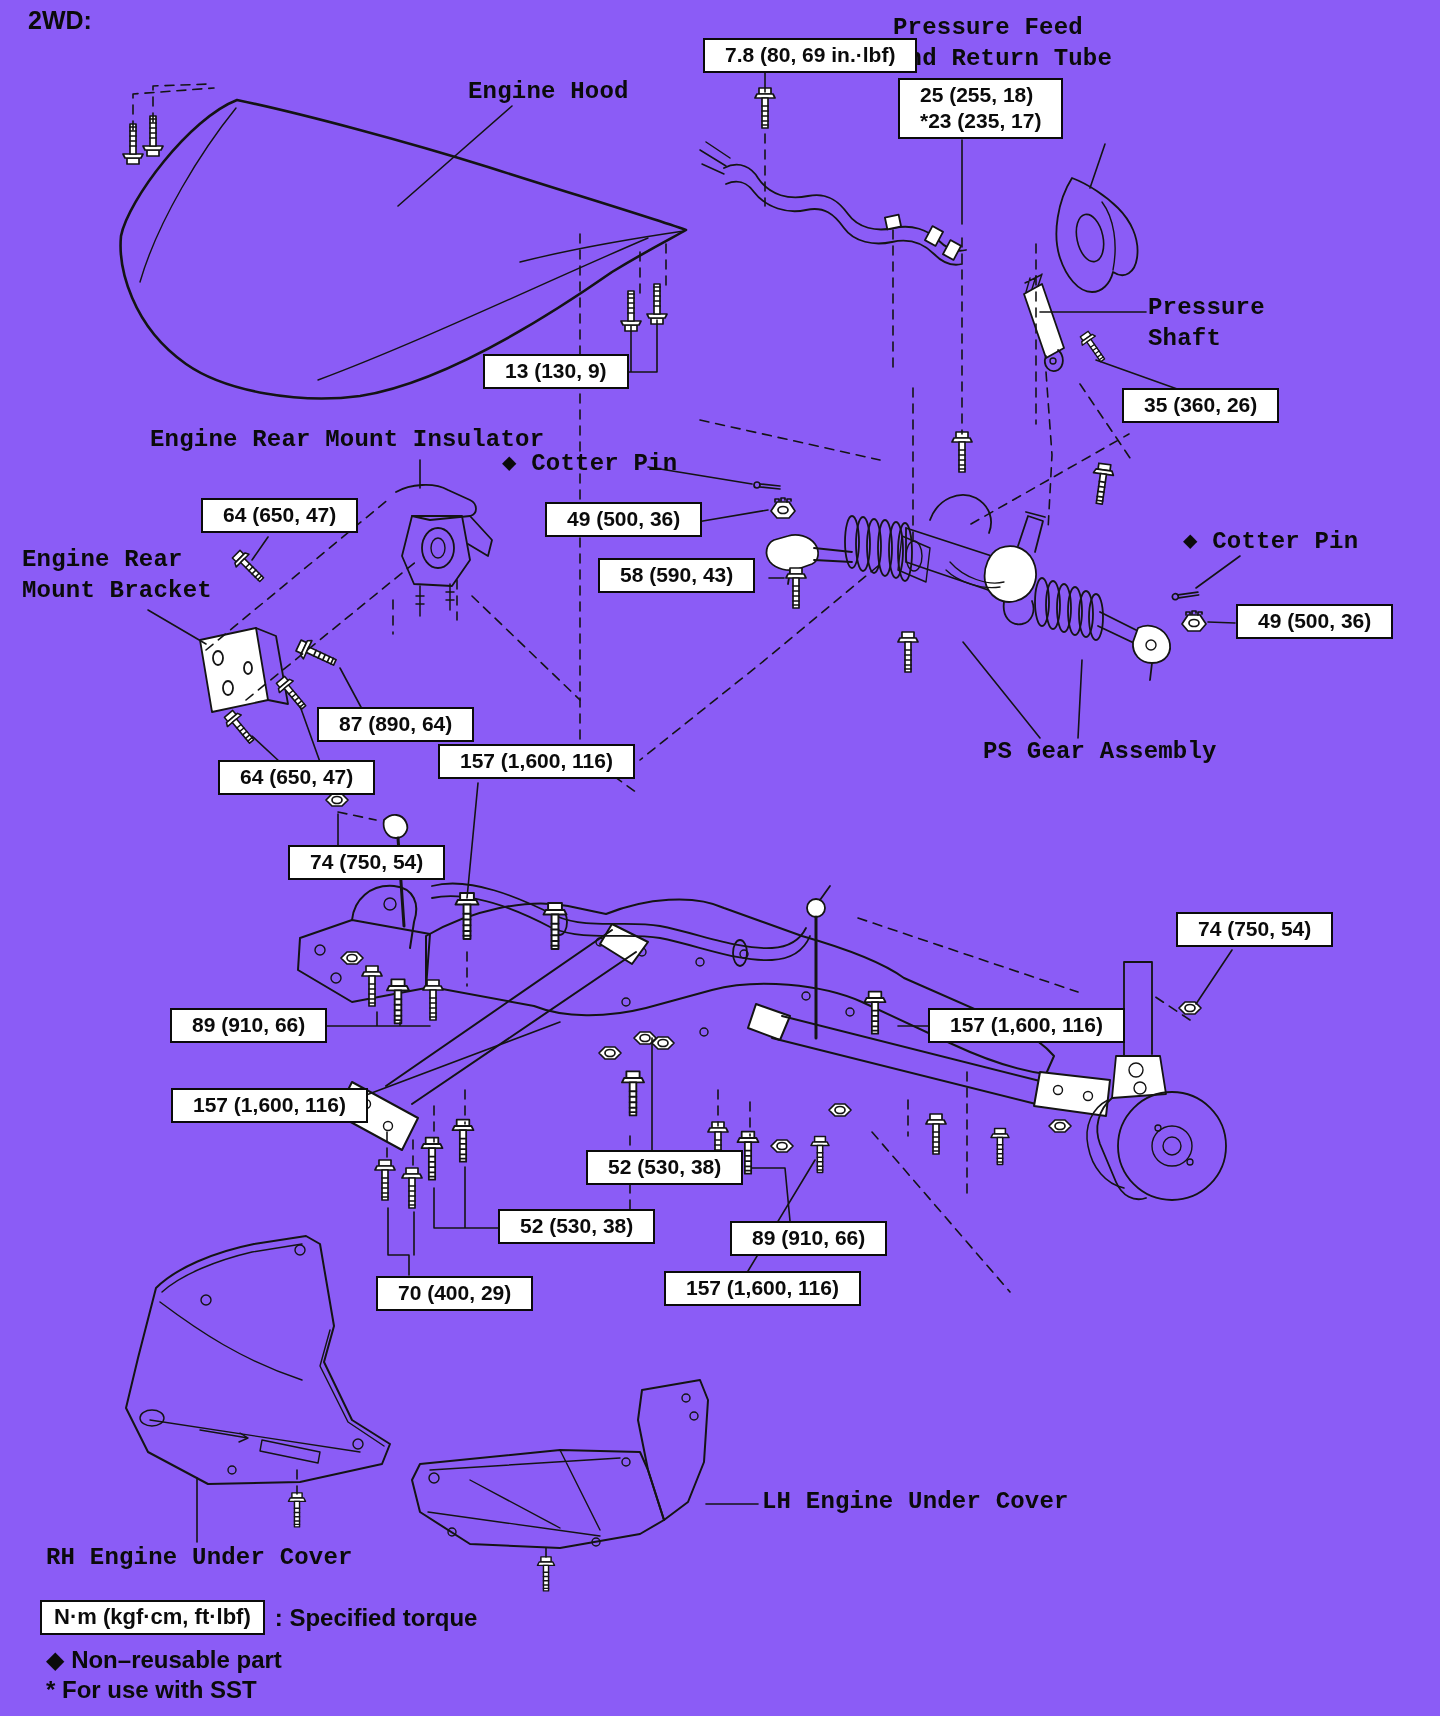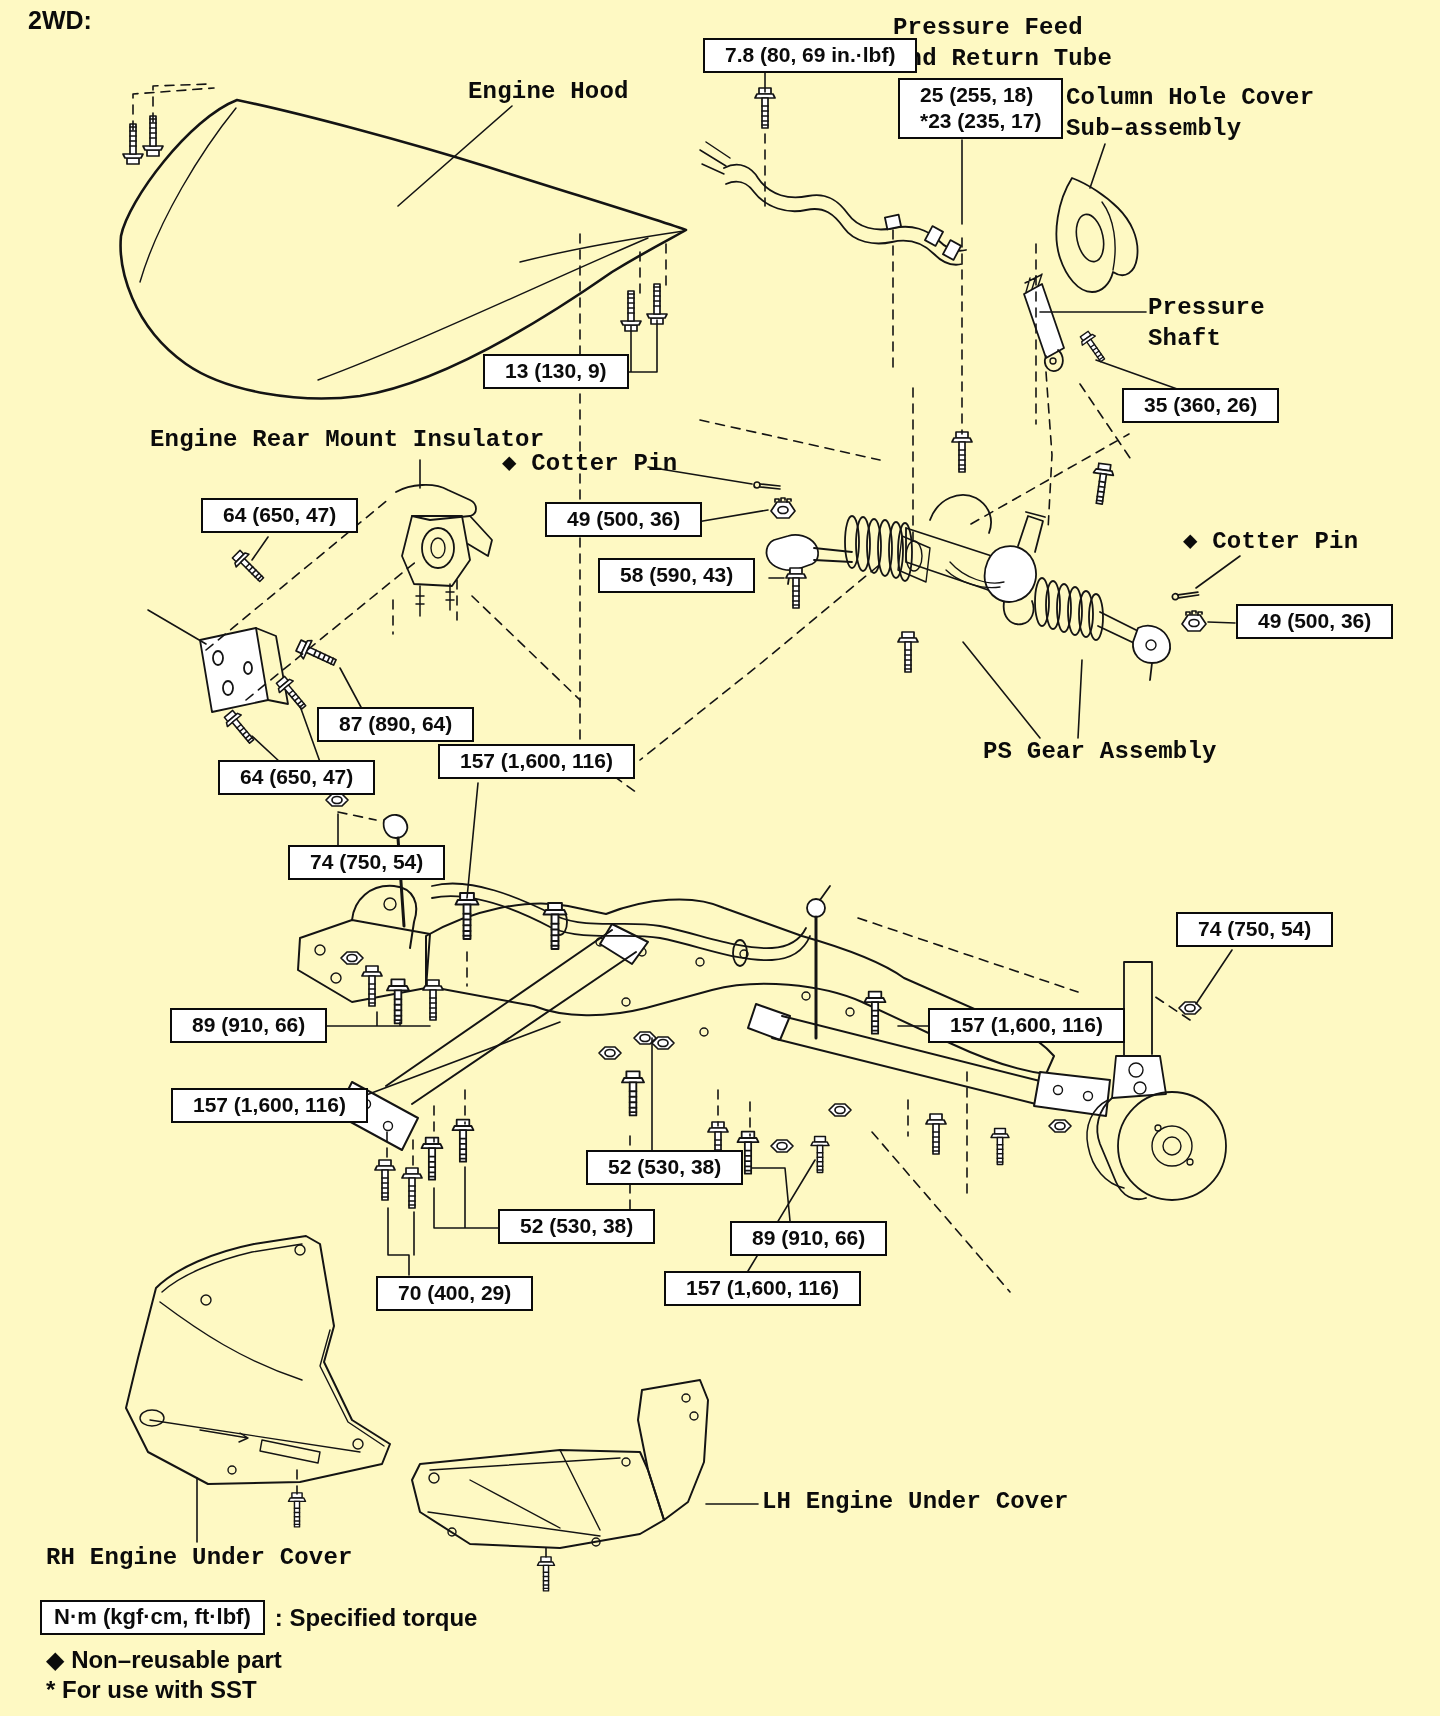--- a/index.html
+++ b/index.html
@@ -1,16 +1,16 @@
 <!DOCTYPE html>
 <html><head>
 <meta charset="utf-8">
 <style>
   html,body{margin:0;padding:0;background:#fff;}
-  #canvas{position:relative;width:1440px;height:1716px;background:#fef9c3;overflow:hidden;
+  #canvas{position:relative;width:1440px;height:1716px;background:#8b5cf6;overflow:hidden;
           font-family:"Liberation Sans","DejaVu Sans",sans-serif;color:#0b0b0b;}
   #art{position:absolute;left:0;top:0;}
   .lbl{position:absolute;font-size:24px;font-weight:600;white-space:nowrap;letter-spacing:.2px;font-family:Liberation Mono, monospace;}
   .lbl .ln{line-height:31px;}
   .tq{position:absolute;border:2.5px solid #0b0b0b;background:#fff;font-size:21px;font-weight:700;
       padding:2px 20px 3px;white-space:nowrap;line-height:26px;}
   .variant{position:absolute;font-size:25px;font-weight:700;}
   .legend-row{position:absolute;display:flex;align-items:center;}
   .legend-box{border:2.5px solid #0b0b0b;background:#fff;font-size:22px;font-weight:700;
               padding:2px 12px 3px;white-space:nowrap;}
@@ -314,35 +314,35 @@
 
 <div class="variant" style="left:28px;top:6px">2WD:</div>
 
 <div class="lbl" style="left:468px;top:78px">Engine Hood</div>
 
 <div class="lbl" style="left:893px;top:12px">
   <div class="ln">Pressure Feed</div>
   <div class="ln">and Return Tube</div>
 </div>
 
-<div class="lbl" style="left:1066px;top:82px">
-  <div class="ln">Column Hole Cover</div>
-  <div class="ln">Sub–assembly</div>
-</div>
 
 <div class="lbl" style="left:1148px;top:292px">
   <div class="ln">Pressure</div>
   <div class="ln">Shaft</div>
 </div>
 
 <div class="lbl" style="left:502px;top:448px">◆ Cotter Pin</div>
 <div class="lbl" style="left:1183px;top:526px">◆ Cotter Pin</div>
 
 <div class="lbl" style="left:150px;top:426px">Engine Rear Mount Insulator</div>
 
+<div class="lbl" style="left:22px;top:544px">
+  <div class="ln">Engine Rear</div>
+  <div class="ln">Mount Bracket</div>
+</div>
 
 <div class="lbl" style="left:983px;top:738px">PS Gear Assembly</div>
 
 <div class="lbl" style="left:46px;top:1544px">RH Engine Under Cover</div>
 <div class="lbl" style="left:762px;top:1488px">LH Engine Under Cover</div>
 
 <div class="tq" style="left:703px;top:38px">7.8 (80, 69 in.·lbf)</div>
 
 <div class="tq" style="left:898px;top:78px">
   <div>25 (255, 18)</div>

